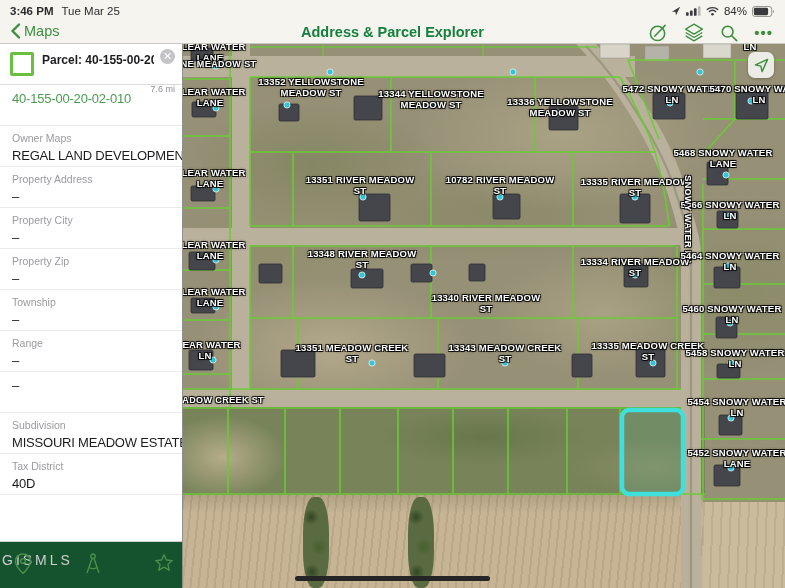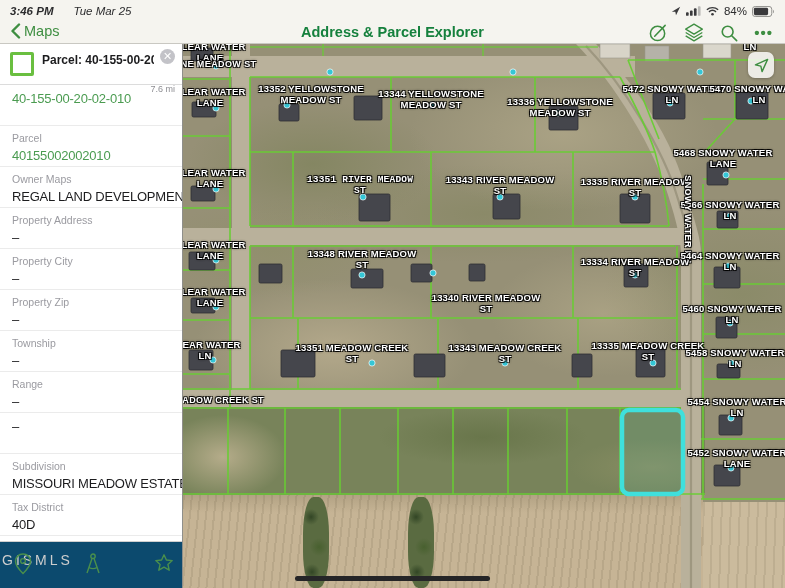--- a/index.html
+++ b/index.html
@@ -3,21 +3,21 @@
 <meta charset="utf-8">
 <style>
   html,body{margin:0;padding:0;background:#222;}
   *{box-sizing:border-box;}
   #app{position:relative;width:785px;height:588px;overflow:hidden;background:#f5f4ef;
        font-family:"Liberation Sans",sans-serif;-webkit-font-smoothing:antialiased;}
 
   
   .status-bar{position:absolute;left:0;top:0;width:785px;height:22px;background:#f5f4ef;
     display:flex;align-items:center;justify-content:space-between;padding:0 10px;font-size:11.5px;color:#2c2c2e;}
-  .status-left{display:flex;gap:20px;align-items:center;font-weight:600;font-style:italic;}
+  .status-left{display:flex;gap:8px;align-items:center;font-weight:600;}
   .status-left .date{font-weight:400;}
   .status-right{display:flex;gap:5px;align-items:center;font-weight:500;}
   .nav-bar{position:absolute;left:0;top:22px;width:785px;height:22px;background:#f5f4ef;
     border-bottom:1px solid #c9c8c2;}
   .nav-title{position:absolute;left:0;right:0;top:2px;text-align:center;font-size:14.5px;font-weight:700;color:#15803d;}
   .back-btn{position:absolute;left:10px;top:1px;display:flex;align-items:center;gap:3px;color:var(--accent,#3e8e41);
     font-size:14.5px;cursor:pointer;}
   .nav-icons{position:absolute;right:12px;top:0;display:flex;gap:16px;align-items:center;height:21px;}
   .nav-icons svg{display:block;cursor:pointer;}
   .ellipsis{color:var(--accent,#3e8e41);font-size:15px;font-weight:700;letter-spacing:1px;line-height:10px;cursor:pointer;}
@@ -30,21 +30,21 @@
   .panel-title{position:absolute;left:42px;top:9px;width:112px;font-size:12px;font-weight:700;color:#1c1c1e;
     white-space:nowrap;overflow:hidden;}
   .close-btn{position:absolute;right:7px;top:5px;width:15px;height:15px;border-radius:50%;background:#c3c3c8;
     color:#fff;font-size:11px;line-height:15px;text-align:center;cursor:pointer;}
   .distance{position:absolute;right:7px;top:24px;font-size:9px;color:#8e8e93;margin-top:16px;}
   .fields{position:absolute;left:0;top:41px;right:0;bottom:47px;overflow:hidden;}
   .field-row{height:41px;padding:6px 12px 0 12px;border-bottom:1px solid #ebebeb;}
   .field-label{font-size:10.5px;color:#9a9aa0;margin-bottom:4px;}
   .field-value{font-size:13px;color:#1c1c1e;white-space:nowrap;letter-spacing:-0.2px;}
   .field-value.green{color:#4a9b50;}
-  .panel-toolbar{position:absolute;left:0;bottom:0;width:100%;height:47px;background:#0c4a6e;border-top:1px solid #cfcfcf;}
+  .panel-toolbar{position:absolute;left:0;bottom:0;width:100%;height:47px;background:#14532d;border-top:1px solid #cfcfcf;}
   .watermark{position:absolute;left:2px;top:10px;font-size:14px;letter-spacing:3px;color:#cdcdcd;font-weight:400;}
   .tb-icon{position:absolute;top:11px;cursor:pointer;}
   .tb-icon svg{display:block;}
 
   
   .map{position:absolute;left:183px;top:44px;width:602px;height:544px;overflow:hidden;cursor:grab;
     background-color:#969076;
     background-image:
       radial-gradient(ellipse 180px 90px at 130px 120px, rgba(118,126,82,.55), transparent 70%),
       radial-gradient(ellipse 220px 110px at 380px 90px, rgba(183,174,142,.6), transparent 70%),
@@ -141,24 +141,20 @@
   <div class="sidebar">
     <div class="panel-header">
       <div class="swatch"></div>
       <div class="panel-title">Parcel: 40-155-00-20-0…</div>
       <div class="close-btn">✕</div>
       <div class="distance">7.6 mi</div>
     </div>
     <div class="fields">
         <div class="field-row">
           <div class="field-value green">40-155-00-20-02-010</div>
-        </div>
-        <div class="field-row">
-          <div class="field-label">Parcel</div>
-          <div class="field-value green">40155002002010</div>
         </div>
         <div class="field-row">
           <div class="field-label">Owner Maps</div>
           <div class="field-value">REGAL LAND DEVELOPMENT ND LLC</div>
         </div>
         <div class="field-row">
           <div class="field-label">Property Address</div>
           <div class="field-value">–</div>
         </div>
         <div class="field-row">
@@ -309,35 +305,35 @@
       <rect x="439" y="366" width="61" height="84" rx="7" fill="rgba(64,224,220,0.10)" stroke="#3fe0dc" stroke-width="4.5"></rect>
     </svg>
 
     <div class="map-labels">
         <div class="map-label" style="left: -43px; top: -3px;">CLEAR WATER
 LANE</div>
         <div class="map-label" style="left: 497px; top: -3px;">LN</div>
         <div class="map-label street" style="left: -41px; top: 15px;">TONE MEADOW ST</div>
         <div class="map-label" style="left: -43px; top: 42px;">CLEAR WATER
 LANE</div>
-        <div class="map-label" style="left: 58px; top: 39px; text-align: center;">13352 YELLOWSTONE
+        <div class="map-label" style="left: 58px; top: 32px; text-align: center;">13352 YELLOWSTONE
 MEADOW ST</div>
         <div class="map-label" style="left: 178px; top: 44px;">13344 YELLOWSTONE
 MEADOW ST</div>
         <div class="map-label" style="left: 307px; top: 52px;">13336 YELLOWSTONE
 MEADOW ST</div>
         <div class="map-label" style="left: 419px; top: 39px;">5472 SNOWY WATER
 LN</div>
         <div class="map-label" style="left: 506px; top: 39px;">5470 SNOWY WATER
 LN</div>
         <div class="map-label" style="left: -43px; top: 123px;">CLEAR WATER
 LANE</div>
-        <div class="map-label" style="left: 107px; top: 130px; font-family: Liberation Mono, monospace;">13351 RIVER MEADOW
-ST</div>
-        <div class="map-label" style="left: 247px; top: 130px;">13343 RIVER MEADOW
+        <div class="map-label" style="left: 107px; top: 130px;">13351 RIVER MEADOW
+ST</div>
+        <div class="map-label" style="left: 247px; top: 130px;">10782 RIVER MEADOW
 ST</div>
         <div class="map-label" style="left: 382px; top: 132px;">13335 RIVER MEADOW
 ST</div>
         <div class="map-label" style="left: 470px; top: 103px;">5468 SNOWY WATER
 LANE</div>
         <div class="map-label" style="left: 477px; top: 155px;">5466 SNOWY WATER
 LN</div>
         <div class="map-label street" style="left: 435px; top: 170px; transform: rotate(90deg);">SNOWY WATER LN</div>
         <div class="map-label" style="left: -43px; top: 195px;">CLEAR WATER
 LANE</div>

